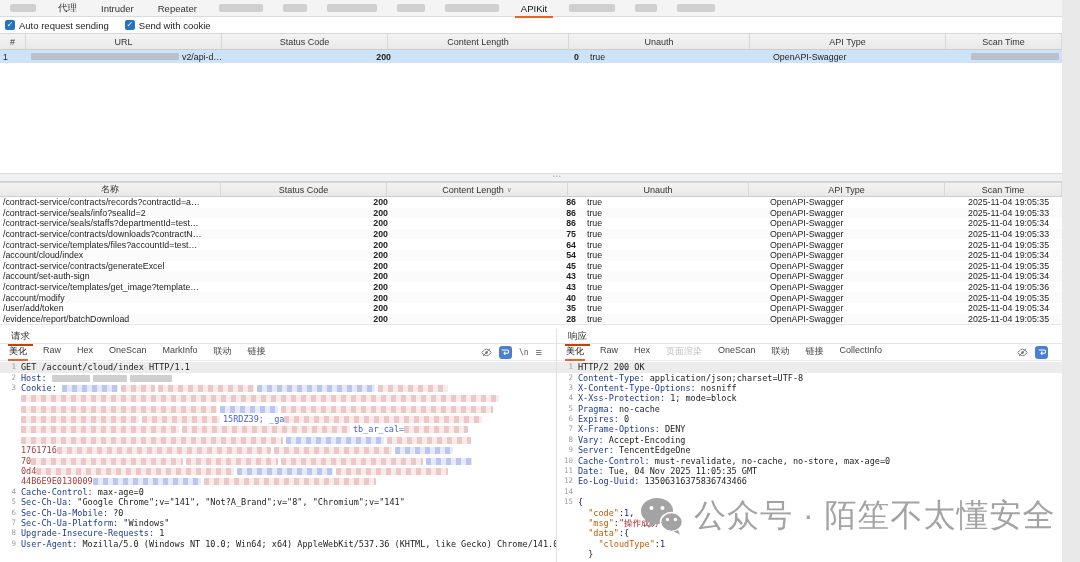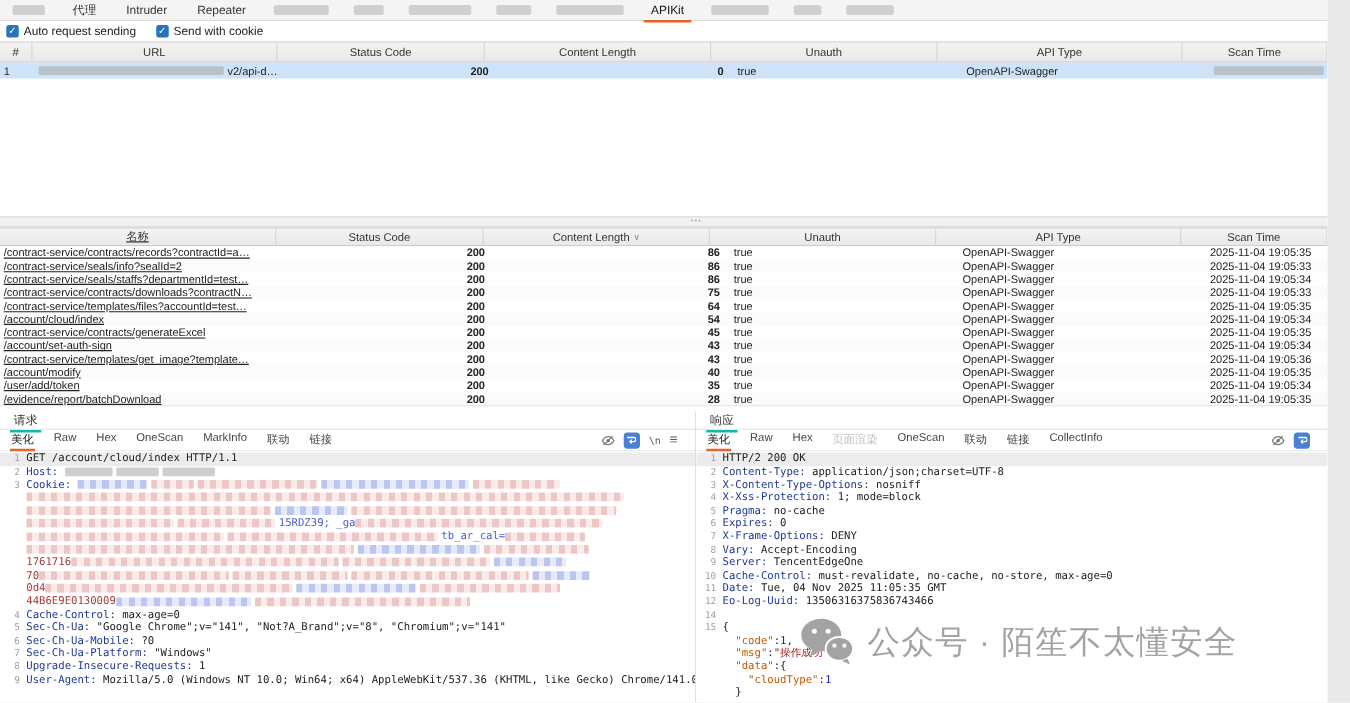--- a/index.html
+++ b/index.html
@@ -21,21 +21,21 @@
        align-items:center;justify-content:center;margin-right:4px;flex:none;}
   .box::after{content:"✓";color:#fff;font-size:8px;line-height:8px;}
 
   
   .thead{display:flex;align-items:stretch;background:linear-gradient(#f3f3f3,#e9e9e9);
          border-top:1px solid #d6d6d6;border-bottom:1px solid #cdcdcd;font-size:9px;color:#333;}
   .t1 .thead{height:15px;} .t2 .thead{height:13px;}
   .hc{display:flex;align-items:center;justify-content:center;border-right:1px solid #d8d8d8;
       overflow:hidden;white-space:nowrap;}
   .sort{color:#888;font-size:7px;margin-left:3px;}
-  .c0{width:25px;flex:none;} .c1{width:195px;flex:none;} .c1n{width:220px;flex:none;text-decoration:underline;}
+  .c0{width:25px;flex:none;} .c1{width:195px;flex:none;} .c1n{width:220px;flex:none;}
   .c2{width:165px;flex:none;} .c3{width:180px;flex:none;} .c4{width:180px;flex:none;}
   .c5{width:195px;flex:none;} .c6{flex:1;}
   .trow{display:flex;font-size:8.8px;color:#222;background:#fff;}
   .t1row{height:13px;}
   .t2 .trow{height:10.6px;}
   .t2 .trow.alt{background:#fbfbfb;}
   .cell{display:flex;align-items:center;overflow:hidden;white-space:nowrap;padding-left:3px;}
   .cell.num{justify-content:flex-end;padding-right:8px;padding-left:0;font-weight:bold;}
   .sel{background:#cfe3f8;}
   .t1space{height:110px;background:#fff;}
@@ -44,21 +44,21 @@
   .split1{height:7px;background:#f0f1f2;border-top:1px solid #dcdcdc;border-bottom:1px solid #d2d2d2;position:relative;}
   .split1 .dots{position:absolute;left:52%;top:-3px;color:#8a8a8a;font-size:9px;letter-spacing:1px;}
   .split2{height:4px;background:#fff;border-top:1px solid #e8e8e8;}
 
   
   .panes{display:flex;height:236px;}
   .pane{position:relative;overflow:hidden;background:#fff;}
   .pane.left{width:556px;flex:none;border-right:1px solid #e0e0e0;}
   .pane.right{flex:1;}
   .ptitle{height:13px;padding:1px 8px 0;font-size:9.5px;color:#333;border-bottom:1px solid #e6e6e6;}
-  .ptitle .tt{display:inline-block;border-bottom:2px solid #14b8a6;padding:0 3px 1px;}
+  .ptitle .tt{display:inline-block;border-bottom:2px solid #c2410c;padding:0 3px 1px;}
   .ptabs{height:16px;display:flex;align-items:center;gap:14px;padding:0 8px;font-size:9px;color:#444;
          border-bottom:1px solid #ececec;}
   .etab{white-space:nowrap;padding:2px 1px 1px;}
   .etab.active{color:#1a1a1a;border-bottom:2px solid #e8632c;}
   .etab.dis{color:#bdbdbd;}
   .eicons{margin-left:auto;display:flex;align-items:center;gap:7px;padding-right:6px;}
   .wrapicon{width:13px;height:13px;background:#4a7fd1;border-radius:3px;display:flex;
             align-items:center;justify-content:center;flex:none;}
   .nl{font-family:"DejaVu Sans Mono",monospace;font-size:8px;color:#555;}
   .menu{font-size:11px;color:#555;line-height:10px;}
@@ -73,21 +73,21 @@
   .pl{color:#222;} .hn{color:#1f3a93;} .bl{color:#4a5fd0;} .rd{color:#a33c3c;}
   .jk{color:#bf5b00;} .js{color:#a31515;} .jn{color:#1515b5;}
   .rx{display:inline-block;height:7px;border-radius:1px;margin-right:3px;vertical-align:middle;}
   .rx.p{background:repeating-linear-gradient(90deg,rgba(215,130,130,.45) 0 5px,rgba(236,178,178,.26) 5px 10px);}
   .rx.b{background:repeating-linear-gradient(90deg,rgba(120,140,225,.5) 0 5px,rgba(172,186,240,.3) 5px 10px);}
   .rx.g{background:rgba(168,168,168,.55);}
 
   
   .watermark{position:absolute;left:640px;top:494px;display:flex;align-items:center;gap:10px;
              z-index:20;pointer-events:none;}
-  .watermark .wtext{font-size:26px;color:#a3a3a3;letter-spacing:1px;white-space:nowrap;}
+  .watermark .wtext{font-size:32px;color:#a3a3a3;letter-spacing:1px;white-space:nowrap;}
 </style>
 </head>
 <body>
 
 <div class="app">
 
   <div class="topbar" id="topbar">
       <div class="tredact" style="width: 26px;"></div>
       <div class="ttab">代理</div>
       <div class="ttab">Intruder</div>

